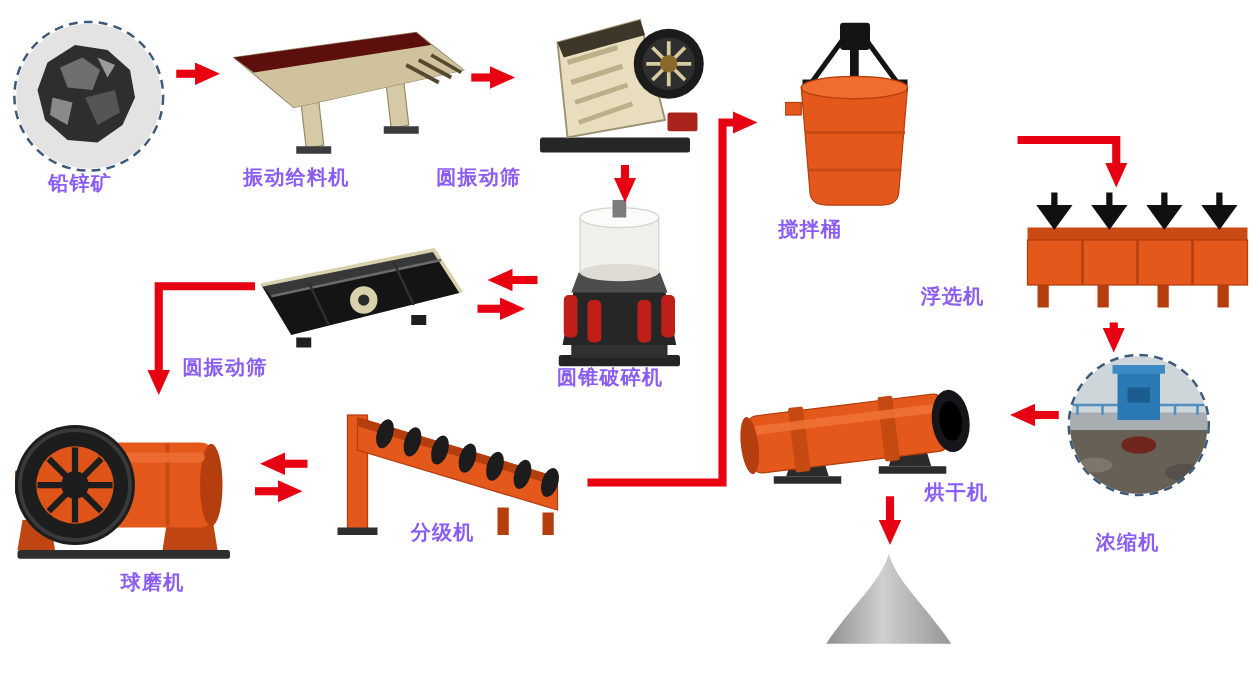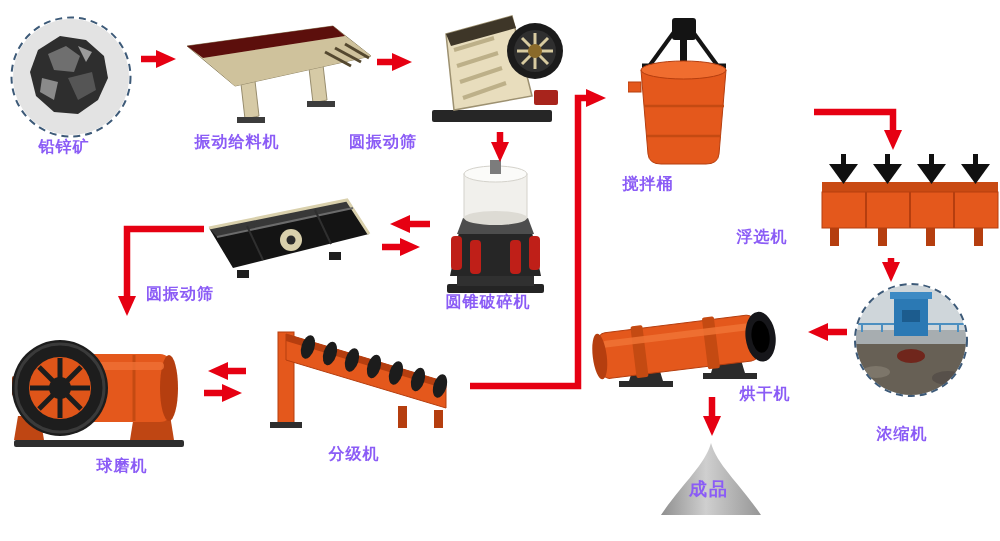--- a/index.html
+++ b/index.html
@@ -255,20 +255,19 @@
     </defs>
     <path d="M56,2 C50,24 26,44 6,74 L106,74 C86,44 62,24 56,2 Z" fill="url(#grad-pile)"></path>
   </svg>
 
   <div class="lbl" style="left:14px;top:137px">铅锌矿</div>
   <div class="lbl" style="left:187px;top:132px">振动给料机</div>
   <div class="lbl" style="left:333px;top:132px">圆振动筛</div>
   <div class="lbl" style="left:438px;top:292px">圆锥破碎机</div>
   <div class="lbl" style="left:130px;top:284px">圆振动筛</div>
   <div class="lbl" style="left:72px;top:456px">球磨机</div>
-  <div class="lbl" style="left:304px;top:444px">分级机</div>
+  <div class="lbl" style="left:304px;top:416px">分级机</div>
   <div class="lbl" style="left:598px;top:174px">搅拌桶</div>
   <div class="lbl" style="left:712px;top:227px">浮选机</div>
   <div class="lbl" style="left:852px;top:424px">浓缩机</div>
   <div class="lbl" style="left:715px;top:384px">烘干机</div>
-  <div class="lbl big" style="left:659px;top:477px">成品</div>
 
 </div>
 
 </body></html>

